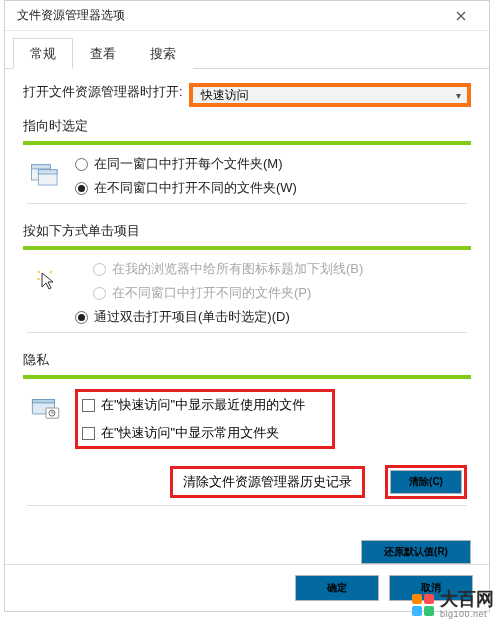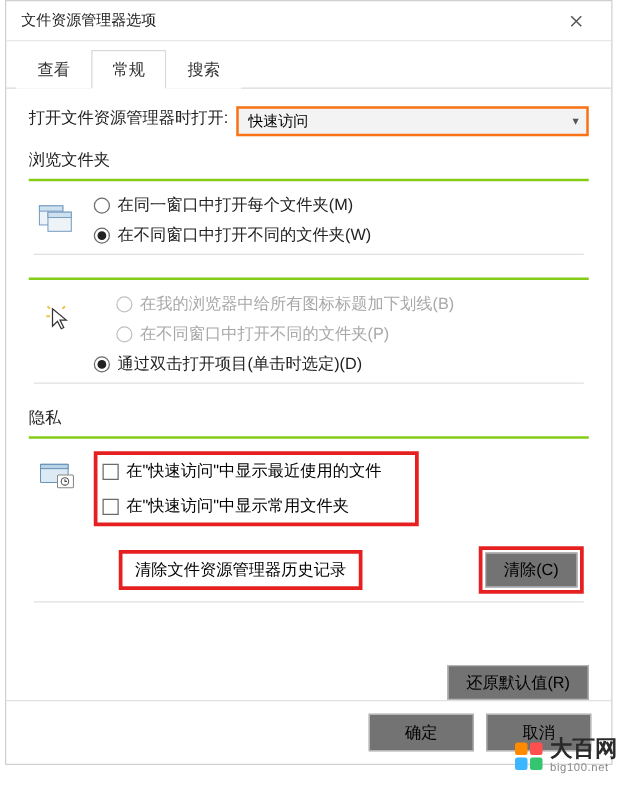--- a/index.html
+++ b/index.html
@@ -47,35 +47,35 @@
   border-color: #d9d9d9;
   background: #fff;
   border-bottom: 1px solid #fff;
   font-weight: 500;
 }
 .content { padding: 14px 18px 10px 18px; flex: 1; }
 .row { display: flex; align-items: flex-start; margin-bottom: 10px; gap: 6px; }
 .label { font-size: 13px; color: #222; }
 .select {
   flex: 1;
-  border: 2px solid #f97316;
+  border: 4px solid #f97316;
   height: 24px;
   display: flex; align-items: center; justify-content: space-between;
   padding: 0 6px 0 8px;
   background: #f3f3f3;
   font-size: 12px;
 }
 .select .chev { color: #555; font-size: 10px; }
 .group {
   border: none;
   margin-bottom: 10px;
 }
 .group-title { font-size: 13px; color: #222; margin-bottom: 6px; }
 .group-body {
-  border-top: 2px solid #84cc16;
+  border-top: 4px solid #84cc16;
   padding: 10px 4px 8px 4px;
 }
 .group-row {
   display: flex; align-items: flex-start; gap: 10px;
 }
 .group-icon {
   width: 38px; height: 38px;
   flex-shrink: 0;
   display: flex; align-items: center; justify-content: center;
 }
@@ -100,30 +100,31 @@
   width: 13px; height: 13px;
   border: 1px solid #6b6b6b; background: #fff;
   flex-shrink: 0;
 }
 .hl-red {
   border: 3px solid #e62020;
   padding: 4px 6px 4px 4px;
 }
 .privacy-checks { display: flex; flex-direction: column; gap: 10px; width: 260px; }
 .priv-line { display: flex; align-items: center; gap: 6px; font-size: 13px; }
-.clear-row { display: flex; align-items: center; justify-content: space-between; margin-top: 10px; gap: 20px; padding-left: 20px; }
+.clear-row { display: flex; align-items: center; justify-content: flex-end; margin-top: 10px; gap: 20px; padding-left: 20px; }
 .clear-label-box { border: 3px solid #e62020; padding: 4px 10px; font-size: 13px; }
 .btn {
   border: 1px solid #b5b5b5;
-  background: #737373;
+  background: #0369a1;
   padding: 4px 14px;
-  font-size: 13px;
+  font-size: 10px;
   cursor: pointer;
   min-width: 72px;
   text-align: center;
+  font-weight: bold;
 }
 .clear-btn-box { border: 3px solid #e62020; padding: 2px; }
 .restore-row { display: flex; justify-content: flex-end; padding: 6px 18px 0 0; align-items: flex-end; }
 .restore-row .btn { min-width: 110px; }
 .footer {
   border-top: 1px solid #e0e0e0;
   padding: 10px 16px;
   display: flex; justify-content: flex-end; gap: 10px;
 }
 .footer .btn { min-width: 84px; padding: 5px 12px; }
@@ -149,37 +150,37 @@
   <div class="titlebar">
     <span class="titlebar-title">文件资源管理器选项</span>
     <div class="titlebar-close">
       <svg width="10" height="10" viewBox="0 0 10 10">
           <path d="M1 1 L9 9 M9 1 L1 9" stroke="#555" stroke-width="1.2"></path>
         </svg>
     </div>
   </div>
 
   <div class="tabs">
+    <div class="tab active">常规</div>
     <div class="tab">查看</div>
-    <div class="tab active">常规</div>
     <div class="tab">搜索</div>
   </div>
 
   <div class="content">
 
     <div class="row">
       <span class="label">打开文件资源管理器时打开:</span>
       <div class="select">
         <span>快速访问</span>
         <span class="chev">▾</span>
       </div>
     </div>
 
     <div class="group">
-      <div class="group-title">浏览文件夹</div>
+      <div class="group-title">指向时选定</div>
       <div class="group-body">
         <div class="group-row">
           <div class="group-icon">
             <svg class="folder-icon" viewBox="0 0 40 32">
               <rect x="3" y="5" width="22" height="18" fill="#eef3f8" stroke="#7aa0c4"></rect>
               <rect x="3" y="5" width="22" height="5" fill="#cfe0ef" stroke="#7aa0c4"></rect>
               <rect x="11" y="11" width="22" height="18" fill="#eef3f8" stroke="#7aa0c4"></rect>
               <rect x="11" y="11" width="22" height="5" fill="#cfe0ef" stroke="#7aa0c4"></rect>
             </svg>
           </div>
@@ -192,20 +193,21 @@
               <span class="radio checked"></span>
               <span>在不同窗口中打开不同的文件夹(W)</span>
             </label>
           </div>
         </div>
         <div class="hr-end"></div>
       </div>
     </div>
 
     <div class="group">
+      <div class="group-title">按如下方式单击项目</div>
       <div class="group-body">
         <div class="group-row">
           <div class="group-icon">
             <svg class="cursor-icon" viewBox="0 0 28 28">
               <path d="M10 8 L10 22 L14 18 L17 24 L19 23 L16 17 L21 17 Z" fill="#fff" stroke="#333" stroke-width="1"></path>
               <path d="M6 6 L8 8 M20 6 L18 8 M5 14 L8 14" stroke="#f2c24b" stroke-width="1.5"></path>
             </svg>
           </div>
           <div class="opts">
             <label class="radio-line disabled" style="padding-left:18px">

